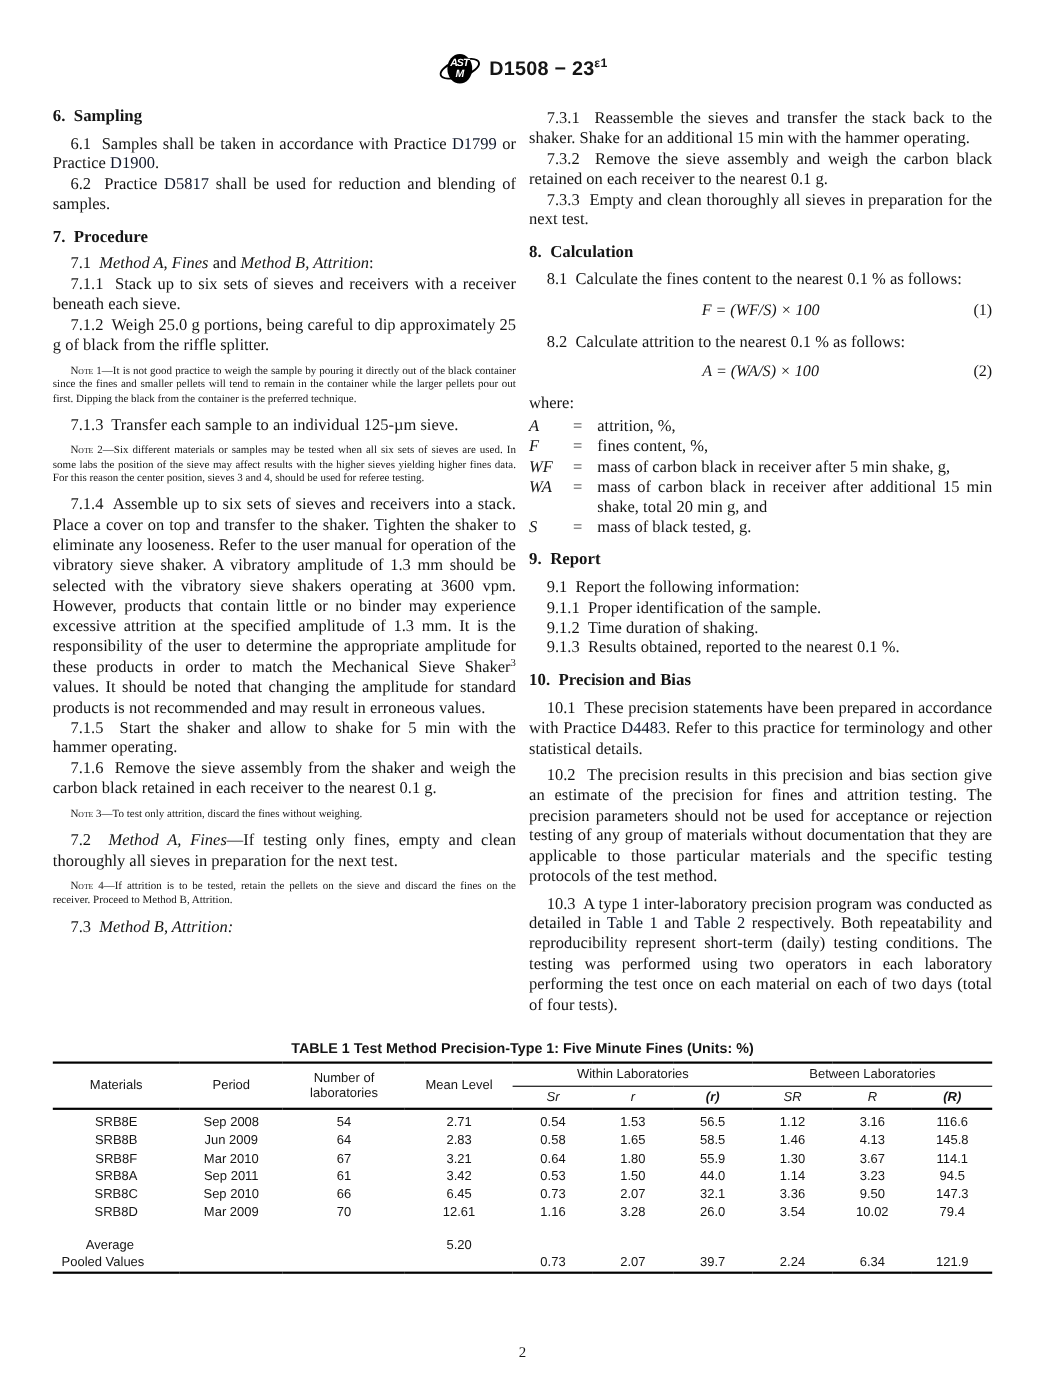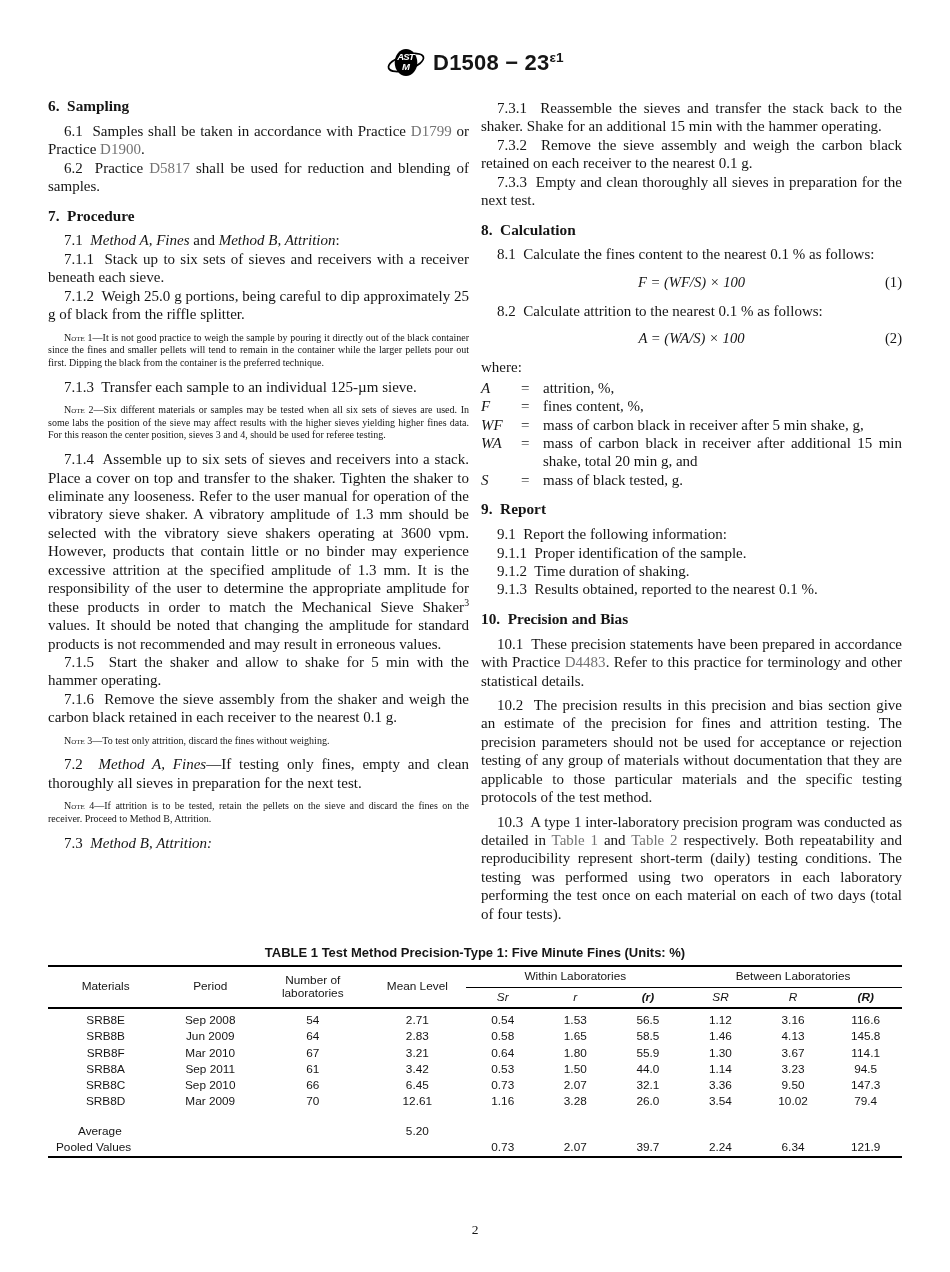--- a/index.html
+++ b/index.html
@@ -4,33 +4,33 @@
 <style>
   * { box-sizing: border-box; }
   html,body { margin:0; padding:0; background:#ffffff; }
   .page {
     width:950px; height:1272px; position:relative; background:#fff; color:#151515;
     font-family:"Liberation Serif", serif; padding:34px 48px 0; overflow:hidden;
   }
   
   .doc-header { display:flex; justify-content:center; align-items:center; gap:7px; margin:12px 0 18px; }
   .doc-title {
-    font-family:"Liberation Sans", sans-serif; font-weight:bold; font-size:22px; letter-spacing:.2px;
+    font-family:"Liberation Sans", sans-serif; font-weight:bold; font-size:18px; letter-spacing:.2px;
   }
   .doc-title .sup { font-size:62%; vertical-align:super; font-weight:bold; }
   
   .columns { display:flex; gap:12px; }
   .col { flex:1; min-width:0; text-align:justify; font-size:15px; line-height:1.23; }
   h3.sec-heading { font-size:15.3px; font-weight:bold; margin:11px 0 6px; text-align:left; }
   .col > :first-child { margin-top:0; }
   p.body { margin:0; text-indent:16px; }
   p.note { font-size:10px; line-height:1.27; margin:8px 0; text-indent:16px; }
   .sc { font-variant:small-caps; }
   .i { font-style:italic; }
-  .link { color:#737373;margin-top:28px; }
+  .link { color:#0f172a;margin-top:28px; }
   .sup { vertical-align:super; font-size:65%; line-height:0; }
   
   .eq { position:relative; text-align:center; margin:10px 0; font-size:14.6px; }
   .eq .formula { font-style:italic; }
   .eq .eq-num { position:absolute; right:0; top:0; font-style:normal; }
   
   p.where-intro { margin:4px 0 2px; text-indent:0; }
   .where-row { display:grid; grid-template-columns:40px 22px auto; text-align:left; }
   .where-term { font-style:italic; }
   .where-def { text-align:justify; }

